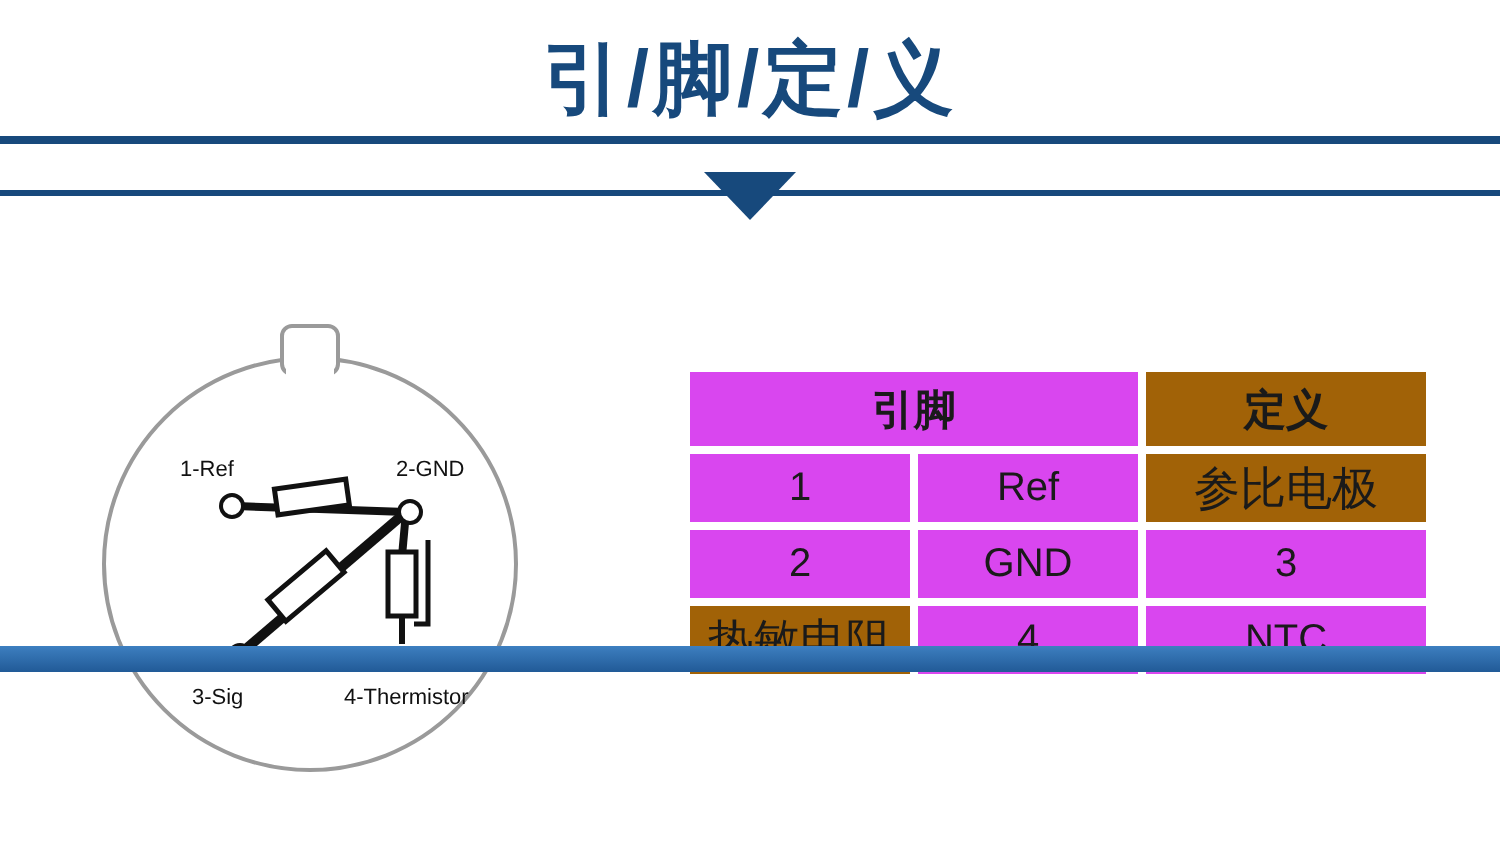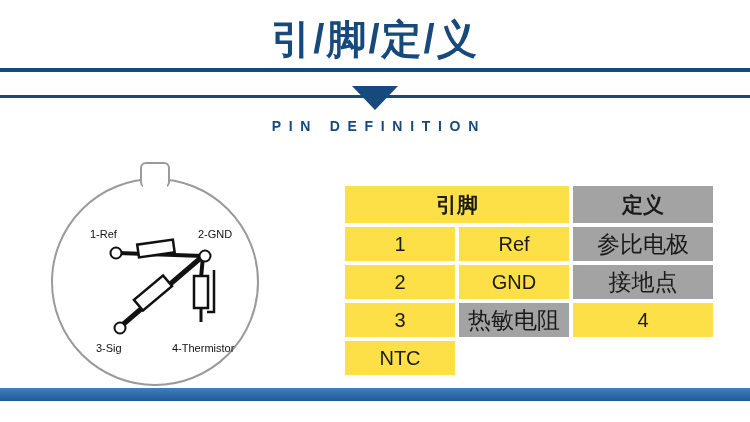--- a/index.html
+++ b/index.html
@@ -3,21 +3,21 @@
 <meta charset="utf-8">
 <style>
   * { margin: 0; padding: 0; box-sizing: border-box; }
   html, body {
     width: 750px; height: 422px;
     background: #ffffff;
     font-family: "Liberation Sans", "DejaVu Sans", sans-serif;
     overflow: hidden;
     position: relative;
   }
-  .page { position: relative; width: 750px; height: 401px; }
+  .page { position: relative; width: 750px; height: 336px; }
 
   
   .title {
     position: absolute; top: 12px; left: 0; width: 100%;
     text-align: center;
     font-size: 40px; font-weight: bold;
     color: #17497c;
     letter-spacing: 2px;
   }
   .rule-1 {
@@ -56,42 +56,41 @@
     grid-auto-rows: auto;
     column-gap: 4px;
     row-gap: 4px;
   }
   .cell {
     height: 34px;
     display: flex; align-items: center; justify-content: center;
     font-size: 20px; color: #1a1a1a;
   }
   .cell.head { height: 37px; font-weight: bold; font-size: 21px; }
-  .blue { background: #fde047; }
-  .white { background: #a3a3a3; }
+  .blue { background: #d946ef; }
+  .white { background: #a16207; }
   .span2 { grid-column: 1 / 3; }
   .def-cell { font-size: 23px; }
 
   
   .footer-bar {
     position: absolute; left: 0; bottom: 0;
     width: 100%; height: 13px;
     background: linear-gradient(to bottom, #3d7fc0, #215a97);
   }
 </style>
 </head>
 <body>
 
 <div class="page">
 
   <div class="title">引/脚/定/义</div>
   <div class="rule-1"></div>
   <div class="rule-2"></div>
   <div class="down-triangle"></div>
-  <div class="subtitle">PIN DEFINITION</div>
 
   <svg class="sensor-svg" width="235" height="240" viewBox="0 0 235 240">
 
     <circle cx="115" cy="122" r="103" fill="#ffffff" stroke="#9a9a9a" stroke-width="2"></circle>
 
     <rect x="101" y="3" width="28" height="24" rx="5" fill="#ffffff" stroke="#9a9a9a" stroke-width="2"></rect>
     <rect x="103" y="18" width="24" height="12" fill="#ffffff"></rect>
 
     <line x1="78" y1="93" x2="163" y2="96" stroke="#111" stroke-width="4"></line>
     <rect x="98" y="82" width="36" height="13" fill="#ffffff" stroke="#111" stroke-width="2.5" transform="rotate(-8 116 89)"></rect>
@@ -118,21 +117,20 @@
 
     <div class="cell head blue span2">引脚</div>
     <div class="cell head white">定义</div>
 
     <div class="cell blue">1</div>
     <div class="cell blue">Ref</div>
     <div class="cell white def-cell">参比电极</div>
 
     <div class="cell blue">2</div>
     <div class="cell blue">GND</div>
-    <div class="cell white def-cell">接地点</div>
 
     <div class="cell blue">3</div>
     <div class="cell white def-cell">热敏电阻</div>
 
     <div class="cell blue">4</div>
     <div class="cell blue">NTC</div>
   </div>
 
   <div class="footer-bar"></div>
 

